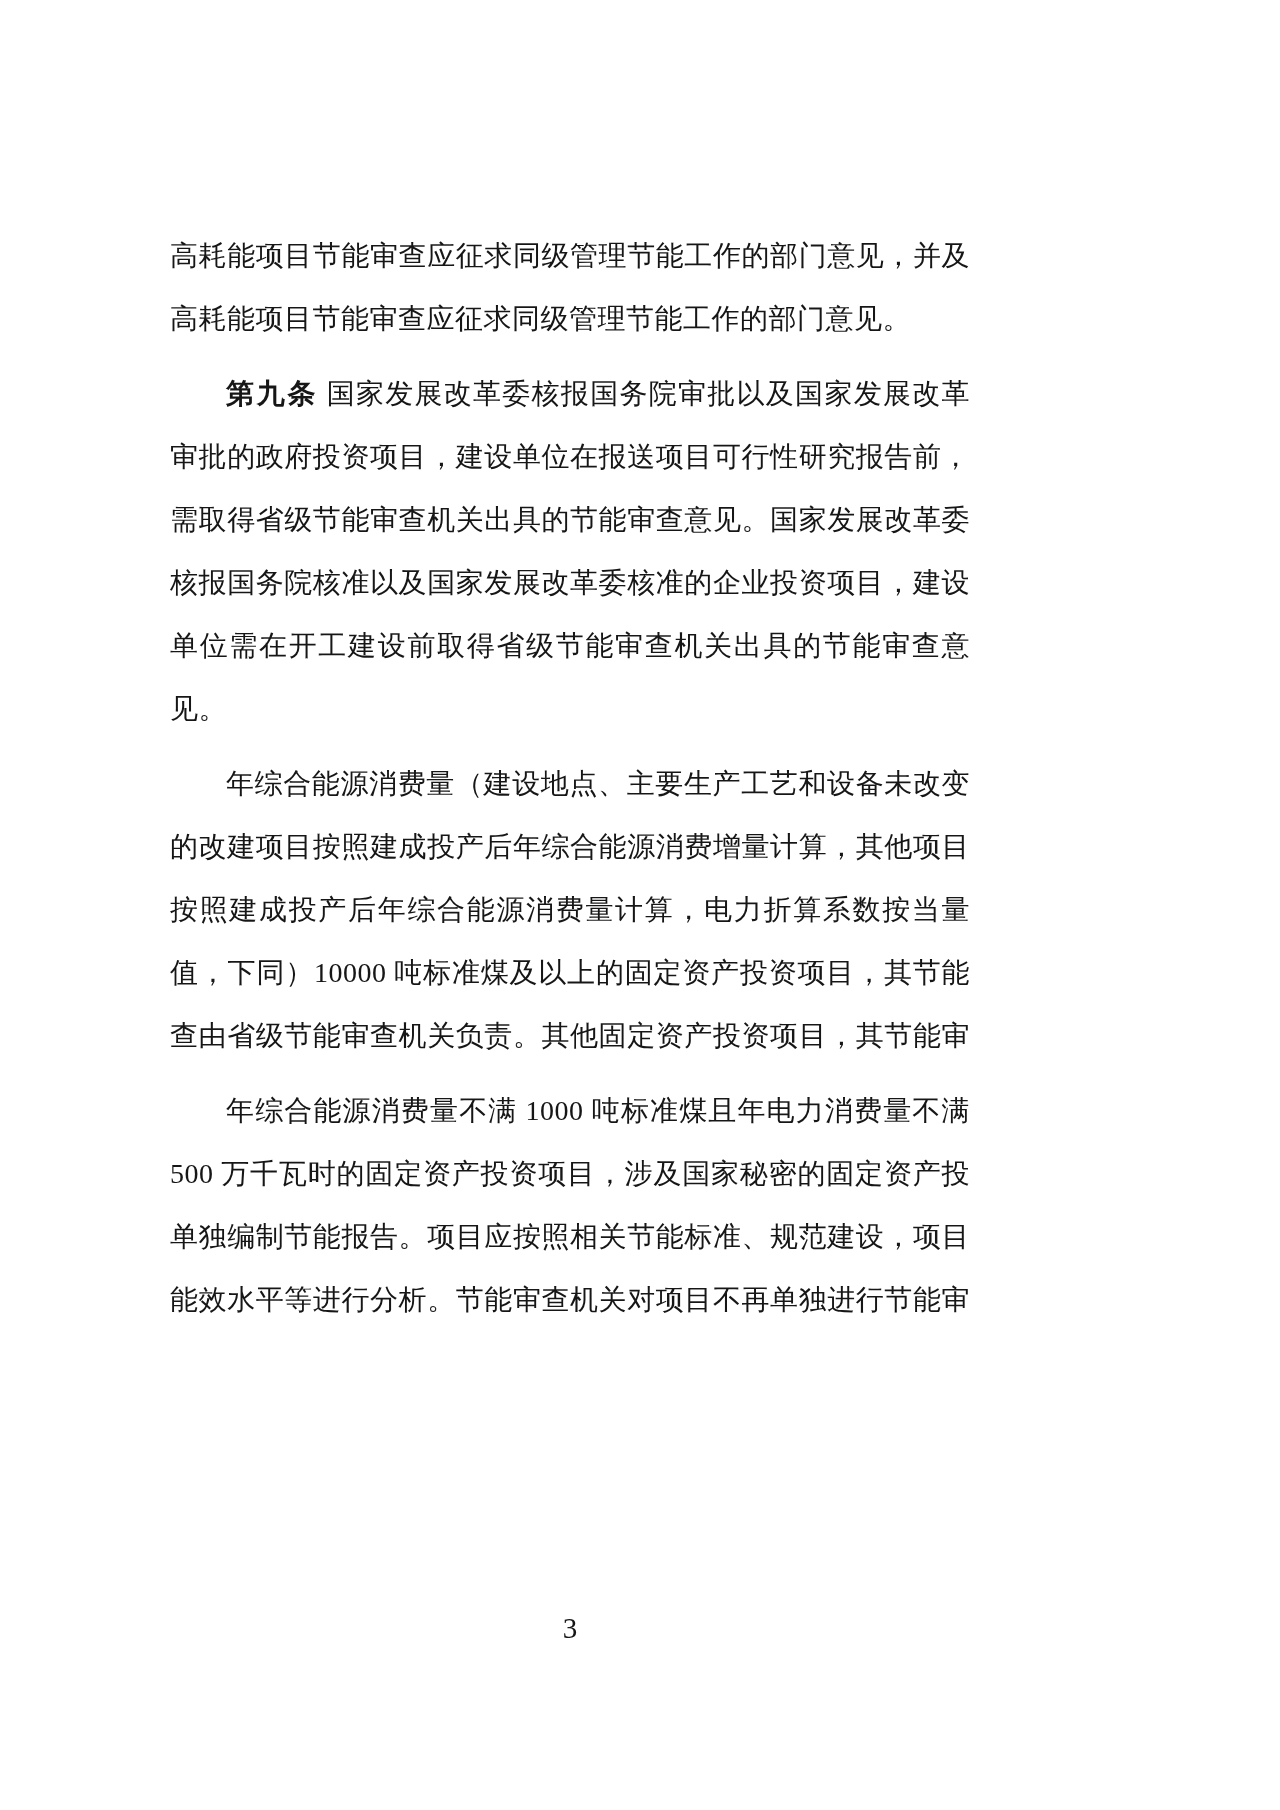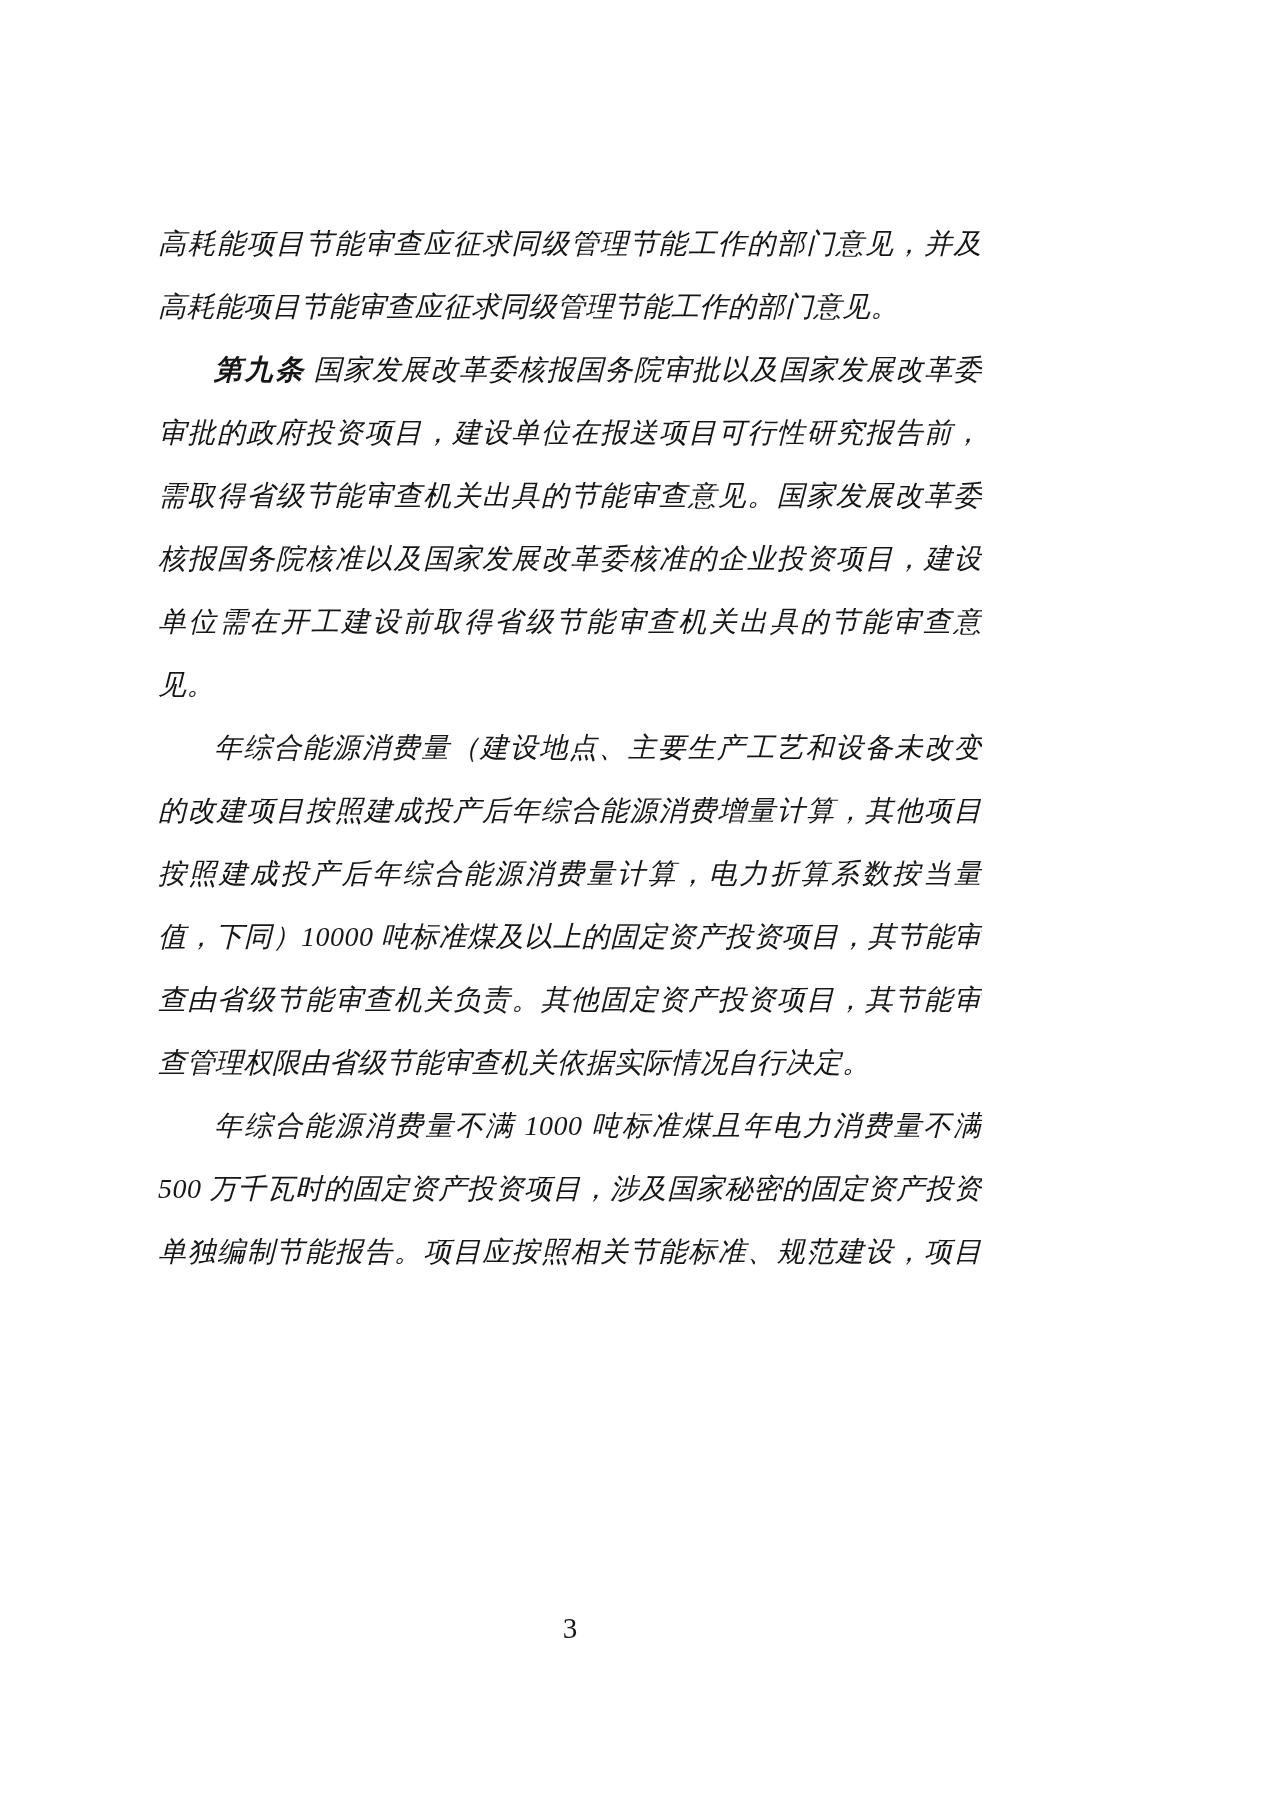--- a/index.html
+++ b/index.html
@@ -15,21 +15,21 @@
     overflow: hidden;
   }
 
   .text-block {
     position: absolute;
     top: 212px;
     left: 158px;
     width: 824px;
   }
 
-  .para { margin: 0; padding: 0; font-style: italic; }
+  .para { margin: 12px; padding: 0; }
 
   .line {
     font-size: 28px;
     line-height: 63px;
     height: 63px;
     text-align: justify;
     text-align-last: justify;
     text-justify: inter-character;
     letter-spacing: 0.5px;
     overflow: hidden;
@@ -80,25 +80,25 @@
       <div class="line">单位需在开工建设前取得省级节能审查机关出具的节能审查意</div>
       <div class="line end">见。</div>
     </div>
 
     <div class="para">
       <div class="line indent">年综合能源消费量（建设地点、主要生产工艺和设备未改变</div>
       <div class="line">的改建项目按照建成投产后年综合能源消费增量计算，其他项目</div>
       <div class="line">按照建成投产后年综合能源消费量计算，电力折算系数按当量</div>
       <div class="line">值，下同）10000 吨标准煤及以上的固定资产投资项目，其节能审</div>
       <div class="line">查由省级节能审查机关负责。其他固定资产投资项目，其节能审</div>
-      <div class="line end">查管理权限由省级节能审查机关依据实际情况自行决定。</div>
     </div>
 
     <div class="para">
       <div class="line indent">年综合能源消费量不满 1000 吨标准煤且年电力消费量不满</div>
       <div class="line">500 万千瓦时的固定资产投资项目，涉及国家秘密的固定资产投资</div>
       <div class="line">单独编制节能报告。项目应按照相关节能标准、规范建设，项目</div>
+      <div class="line">能效水平等进行分析。节能审查机关对项目不再单独进行节能审</div>
     </div>
 
   </div>
 
   <div class="page-number">3</div>
 </div>
 
 </body></html>

